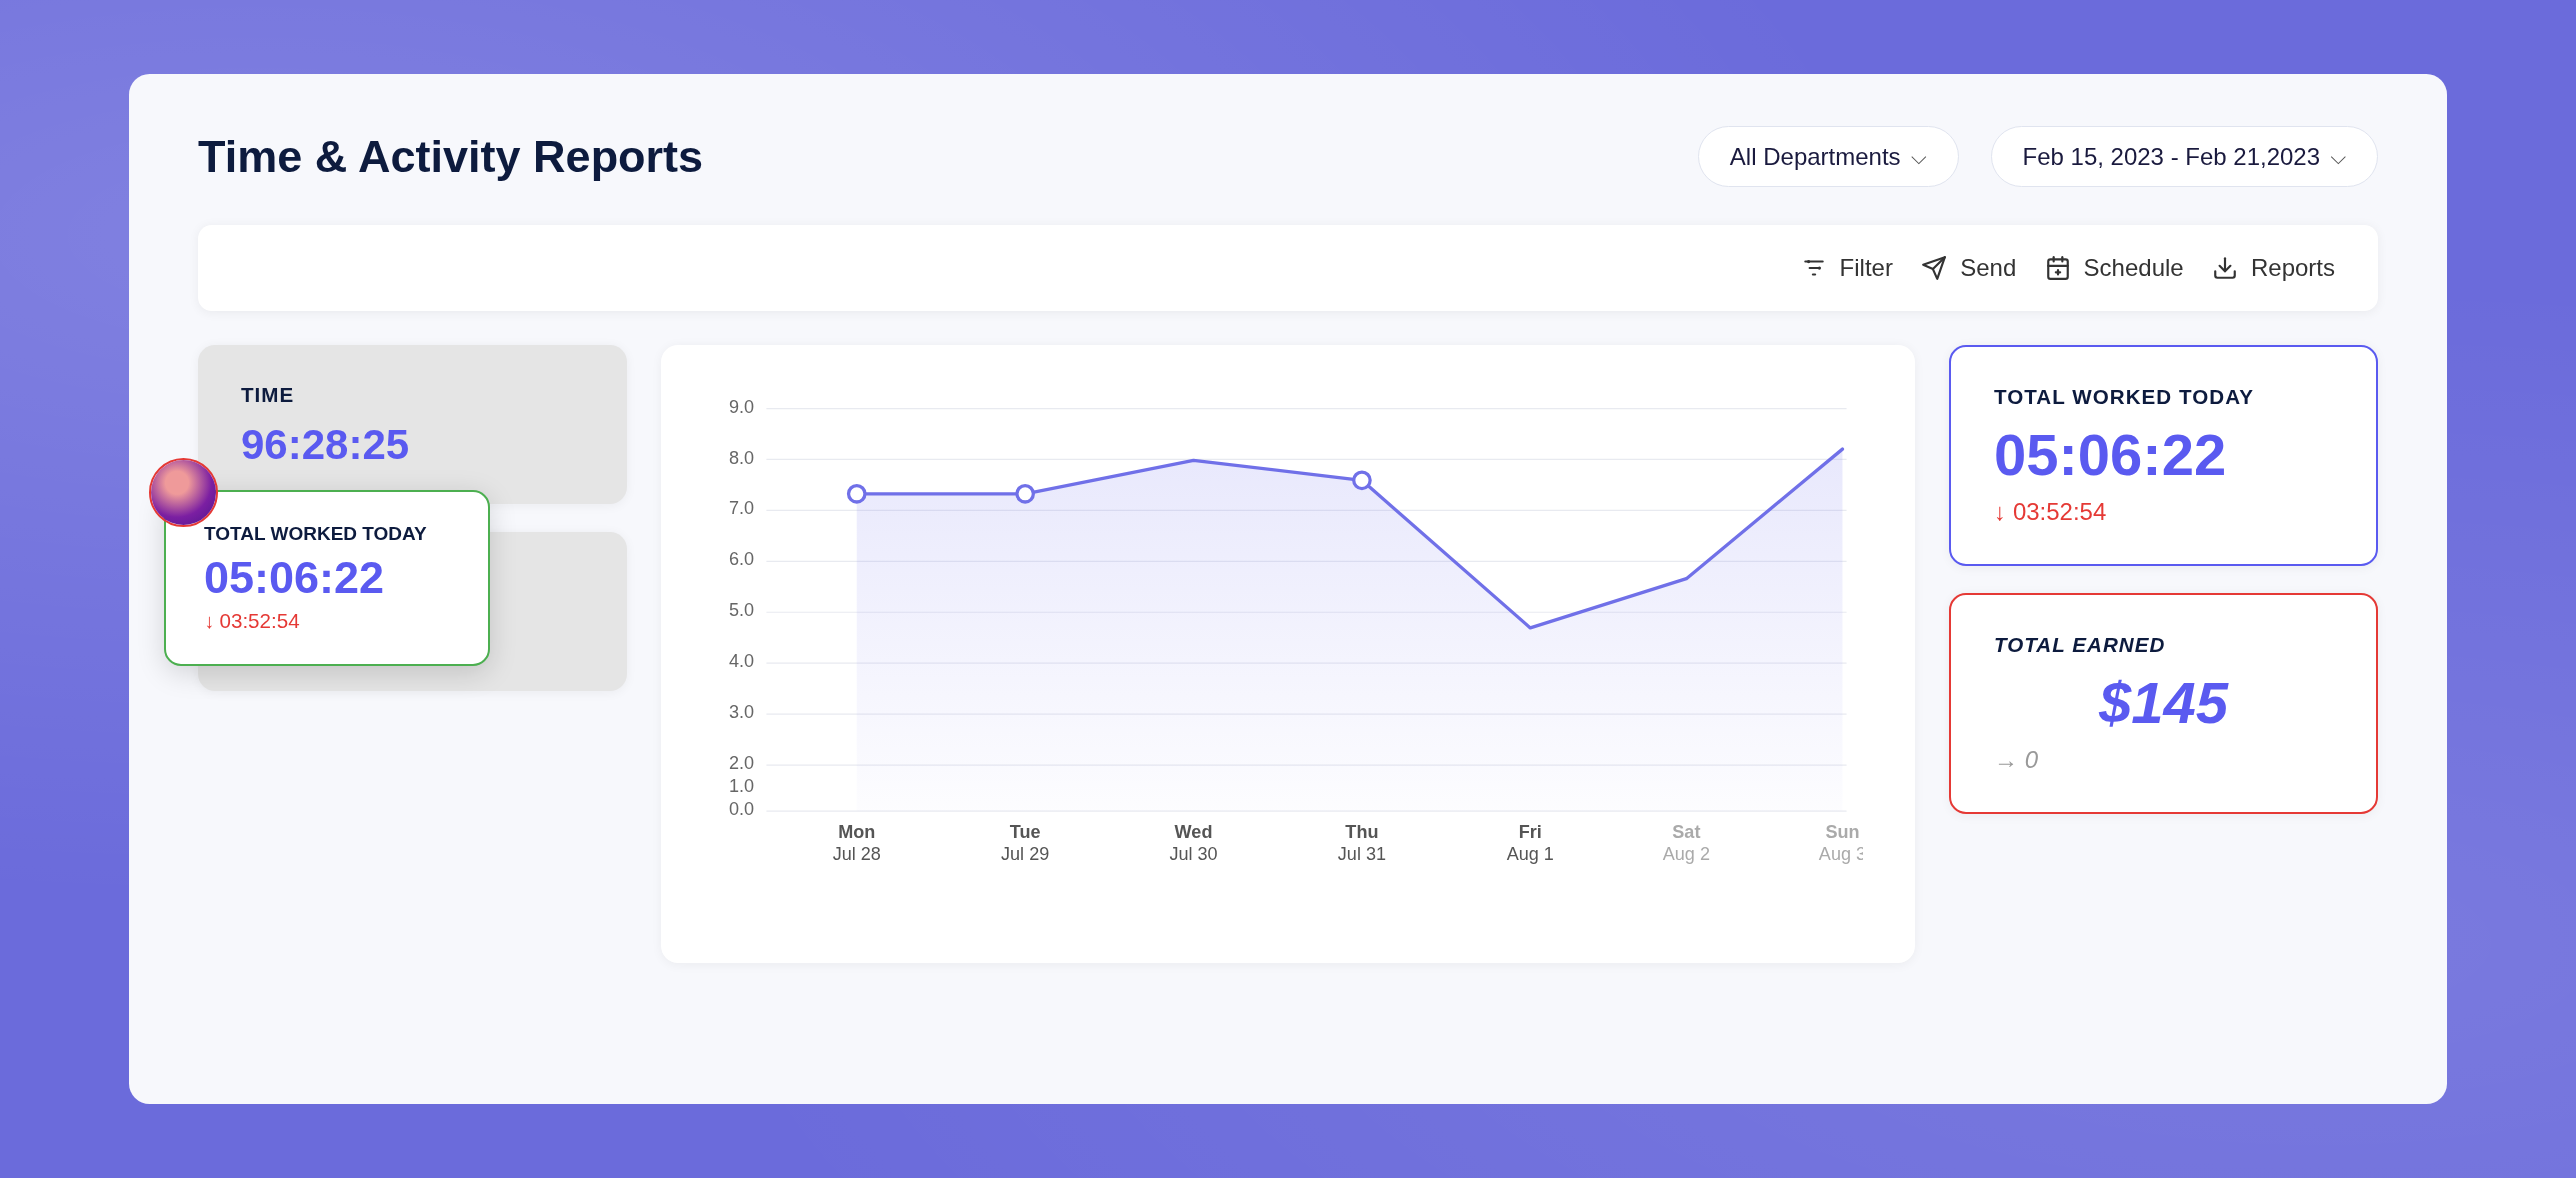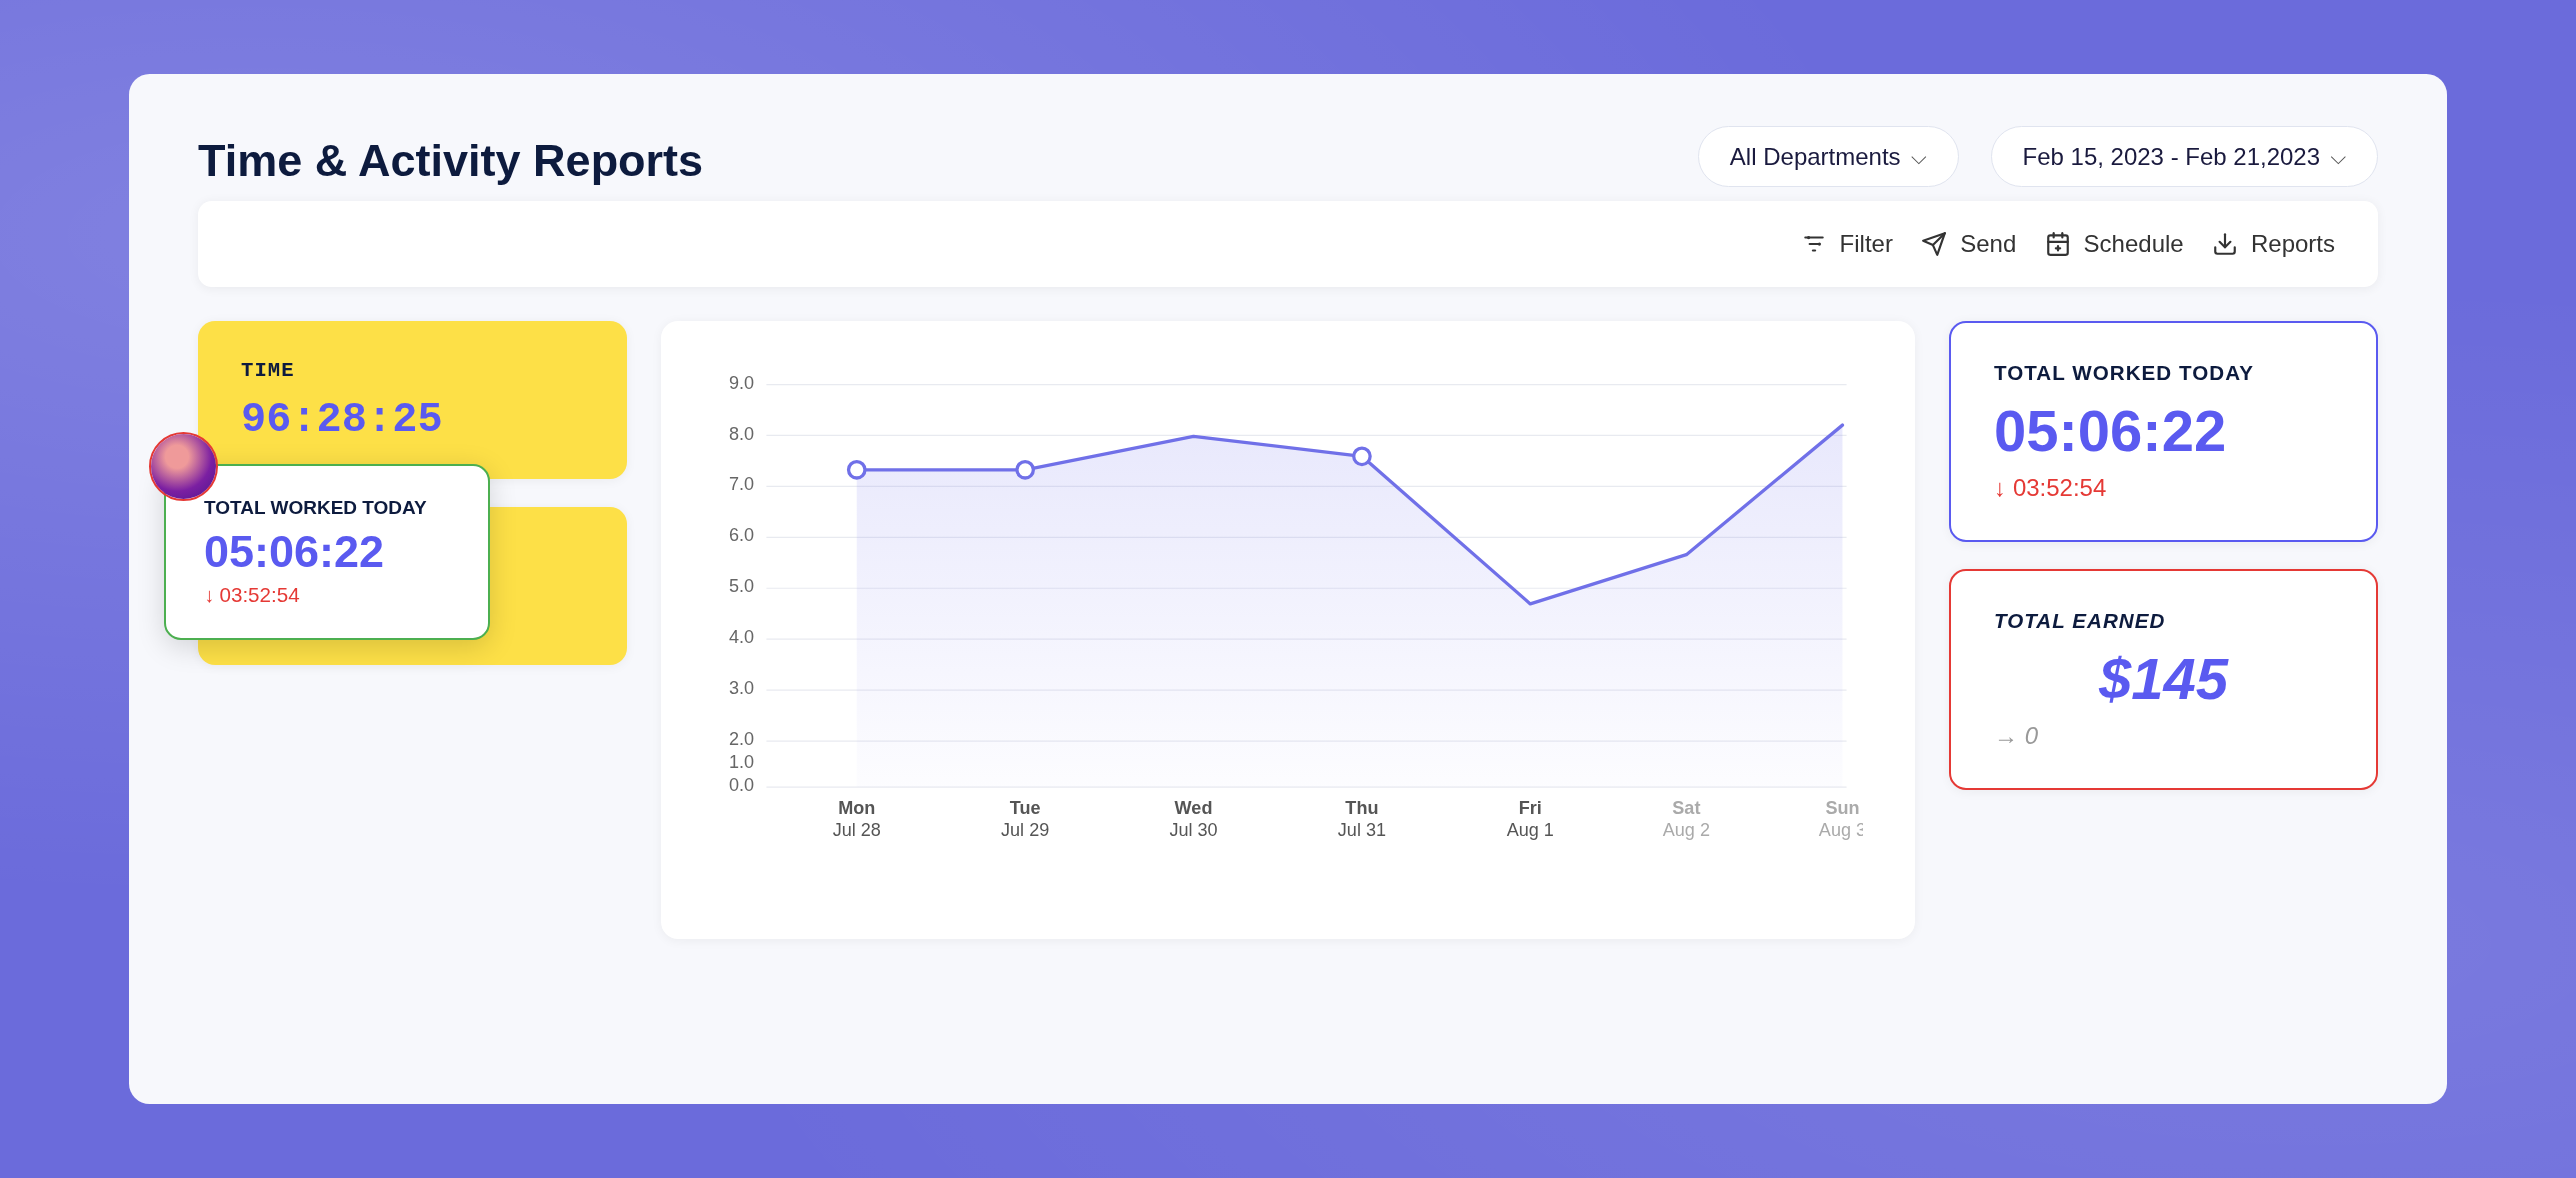--- a/index.html
+++ b/index.html
@@ -28,23 +28,23 @@
       border-radius: 20.6px;
       width: 2318px;
       min-height: 1030px;
       padding: 52px 69px;
       position: relative;
     }
 
     
     .header {
       display: flex;
-      align-items: flex-end;
+      align-items: center;
       justify-content: space-between;
-      margin-bottom: 14px;
+      margin-bottom: 38px;
     }
     .page-title {
       font-size: 45px;
       font-weight: 700;
       color: #0d1b3e;
     }
     .header-controls {
       display: flex;
       gap: 32px;
     }
@@ -103,25 +103,24 @@
 
     
     .stats-col {
       display: flex;
       flex-direction: column;
       gap: 27.5px;
       width: 429px;
       flex-shrink: 0;
     }
     .stat-card {
-      background: #fde047;
+      background: #e5e5e5;
       border-radius: 17px;
       padding: 38px 43px;
       box-shadow: 0 1.7px 10.3px rgba(0,0,0,0.05);
-      font-family: Liberation Mono, monospace;
     }
     .stat-label {
       font-size: 20.6px;
       font-weight: 700;
       color: #0d1b3e;
       letter-spacing: 0.05em;
       text-transform: uppercase;
       margin-bottom: 17px;
     }
     .stat-value {

